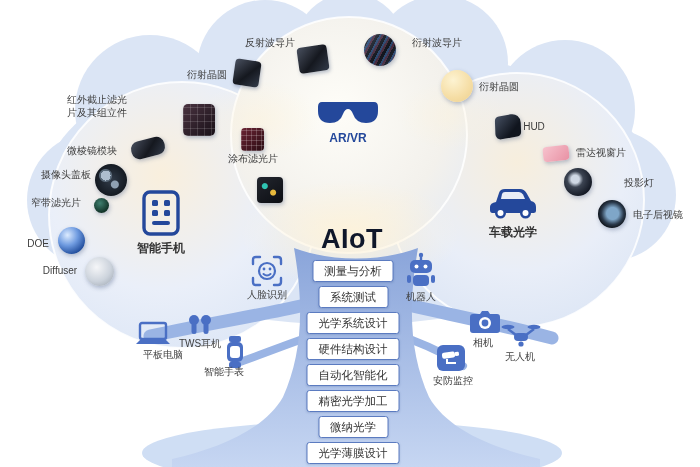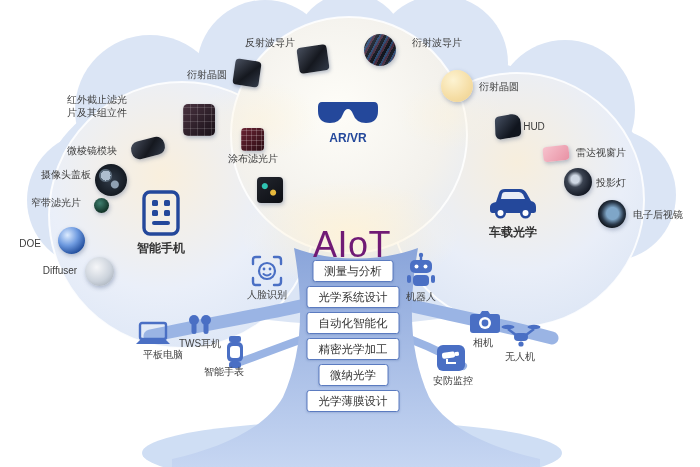--- a/index.html
+++ b/index.html
@@ -46,21 +46,21 @@
     border-radius:4px; }
   .sphere-blue { background:radial-gradient(circle at 35% 30%, #dcebff, #6f9be0 40%, #24509f 75%, #122f63); border-radius:50%; }
   .disc-gray { background:radial-gradient(circle at 40% 35%, #f5f6f8, #ccd3dc 55%, #98a1ad); border-radius:50%; }
   .disc-green { background:radial-gradient(circle at 40% 35%, #3f7f6f, #123328 70%); border-radius:50%; }
   .pink-slab { background:linear-gradient(135deg,#f7c3ce,#e891a4); border-radius:4px; }
   .hud-wedge { background:linear-gradient(135deg,#465062,#10151e 70%); border-radius:4px 10px 4px 6px; transform:rotate(-10deg) skewX(-8deg); }
   .lamp-dark { background:radial-gradient(circle at 40% 40%, #cfd8e4 0 4px, #3c4452 8px, #121722 75%); border-radius:50%; }
   .mirror-dark { background:radial-gradient(circle at 52% 48%, #7fa6c8 0 6px, #2b3a4c 11px, #10161e 70%); border-radius:50%; }
 
   .aiot { position:absolute; left:352px; top:224px; transform:translateX(-50%);
-    font-size:36px; font-weight:normal; color:#701a75; letter-spacing:.5px; }
+    font-size:27px; font-weight:bold; color:#0f172a; letter-spacing:.5px; }
 
   .trunk-stack { position:absolute; left:353px; top:260px; transform:translateX(-50%);
     display:flex; flex-direction:column; align-items:center; gap:4px; }
   .tbox { background:#fff; border:1px solid #5b7bc0; border-radius:3px; color:#333;
     font-size:11.5px; line-height:20px; padding:0 11px; white-space:nowrap;
     box-shadow:0 1px 2px rgba(50,80,140,.2); }
 
   .badge { width:28px; height:26px; background:#4a6fc4; border-radius:6px;
     display:flex; align-items:center; justify-content:center; }
 </style>
@@ -144,36 +144,36 @@
 
   <div class="lbl" style="left:92px;top:144px">微棱镜模块</div>
   <div class="photo chip-dark" style="left:131px;top:139px;width:34px;height:18px;border-radius:8px;transform:rotate(-14deg)"></div>
 
   <div class="lbl" style="left:66px;top:168px">摄像头盖板</div>
   <div class="photo cover-dark" style="left:95px;top:164px;width:32px;height:32px"></div>
 
   <div class="lbl" style="left:56px;top:196px">窄带滤光片</div>
   <div class="photo disc-green" style="left:94px;top:198px;width:15px;height:15px"></div>
 
-  <div class="lbl" style="left:30px;top:238px">DOE</div>
+  <div class="lbl" style="left:38px;top:238px">DOE</div>
   <div class="photo sphere-blue" style="left:58px;top:227px;width:27px;height:27px"></div>
 
   <div class="lbl" style="left:60px;top:265px">Diffuser</div>
   <div class="photo disc-gray" style="left:85px;top:257px;width:29px;height:29px"></div>
 
   <div class="photo sensor-dark" style="left:257px;top:177px;width:26px;height:26px"></div>
 
   <div class="photo hud-wedge" style="left:495px;top:115px;width:26px;height:23px"></div>
   <div class="lbl" style="left:534px;top:121px">HUD</div>
 
   <div class="photo pink-slab" style="left:543px;top:146px;width:26px;height:15px;transform:rotate(-6deg)"></div>
   <div class="lbl" style="left:601px;top:146px">雷达视窗片</div>
 
   <div class="photo lamp-dark" style="left:564px;top:168px;width:28px;height:28px"></div>
-  <div class="lbl" style="left:611px;top:176px">投影灯</div>
+  <div class="lbl" style="left:639px;top:176px">投影灯</div>
 
   <div class="photo mirror-dark" style="left:598px;top:200px;width:28px;height:28px"></div>
   <div class="lbl" style="left:658px;top:208px">电子后视镜</div>
 
   <div class="abs" style="left:141px;top:190px">
     <svg width="40" height="46" viewBox="0 0 40 46">
       <rect x="3" y="2" width="34" height="42" rx="6" fill="none" stroke="#24489b" stroke-width="3.4"></rect>
       <g fill="#24489b">
         <rect x="11" y="10" width="6" height="6" rx="1.5"></rect>
           <rect x="23" y="10" width="6" height="6" rx="1.5"></rect>
@@ -231,21 +231,23 @@
           <rect x="26" y="23" width="4" height="8" rx="2"></rect>
       </g>
       <circle cx="11.5" cy="14.5" r="2" fill="#fff"></circle>
         <circle cx="20.5" cy="14.5" r="2" fill="#fff"></circle>
     </svg>
   </div>
   <div class="lbl" style="left:421px;top:290px">机器人</div>
 
   <div class="trunk-stack">
     <div class="tbox">测量与分析</div>
+    <div class="tbox">系统测试</div>
     <div class="tbox">光学系统设计</div>
+    <div class="tbox">硬件结构设计</div>
     <div class="tbox">自动化智能化</div>
     <div class="tbox">精密光学加工</div>
     <div class="tbox">微纳光学</div>
     <div class="tbox">光学薄膜设计</div>
   </div>
 
   <div class="abs" style="left:134px;top:321px">
     <svg width="38" height="26" viewBox="0 0 38 26">
       <rect x="6" y="2" width="26" height="16" rx="2" fill="none" stroke="#4a6fc4" stroke-width="2.4"></rect>
       <path d="M2 23 H36 L32 19 H6 Z" fill="#4a6fc4"></path>

